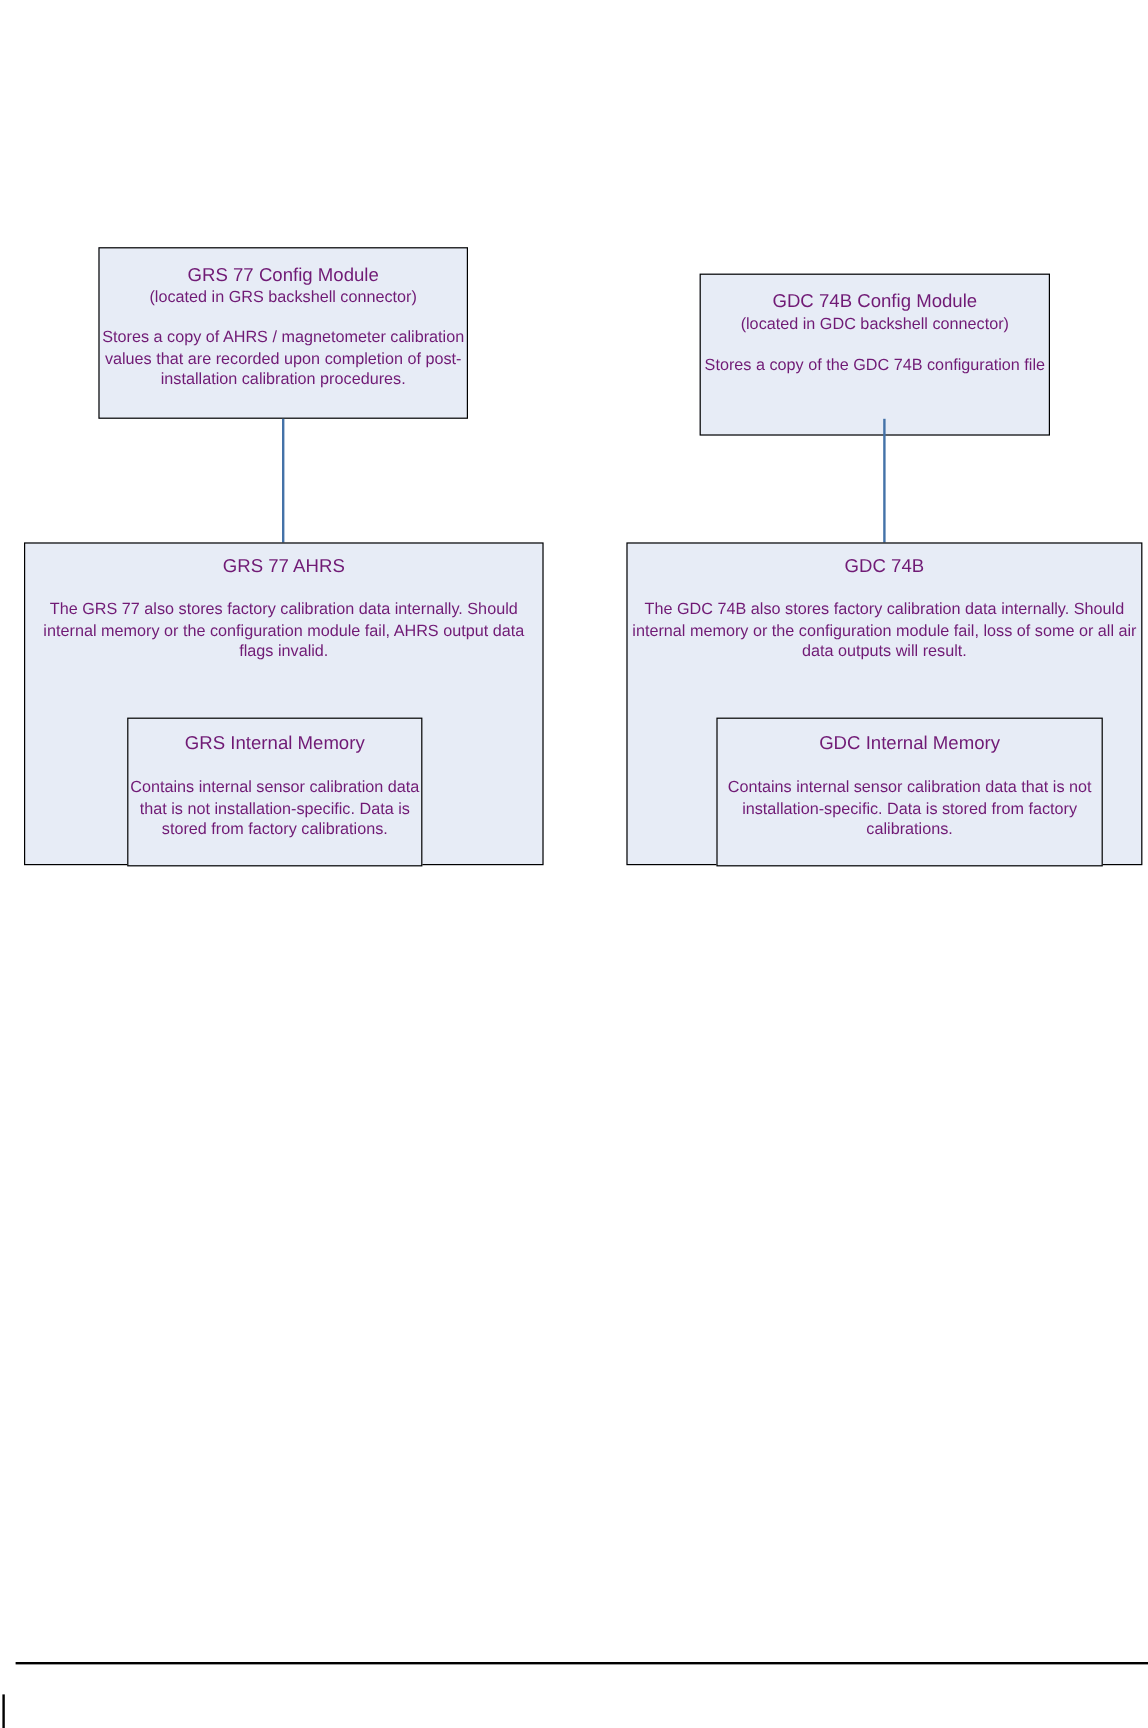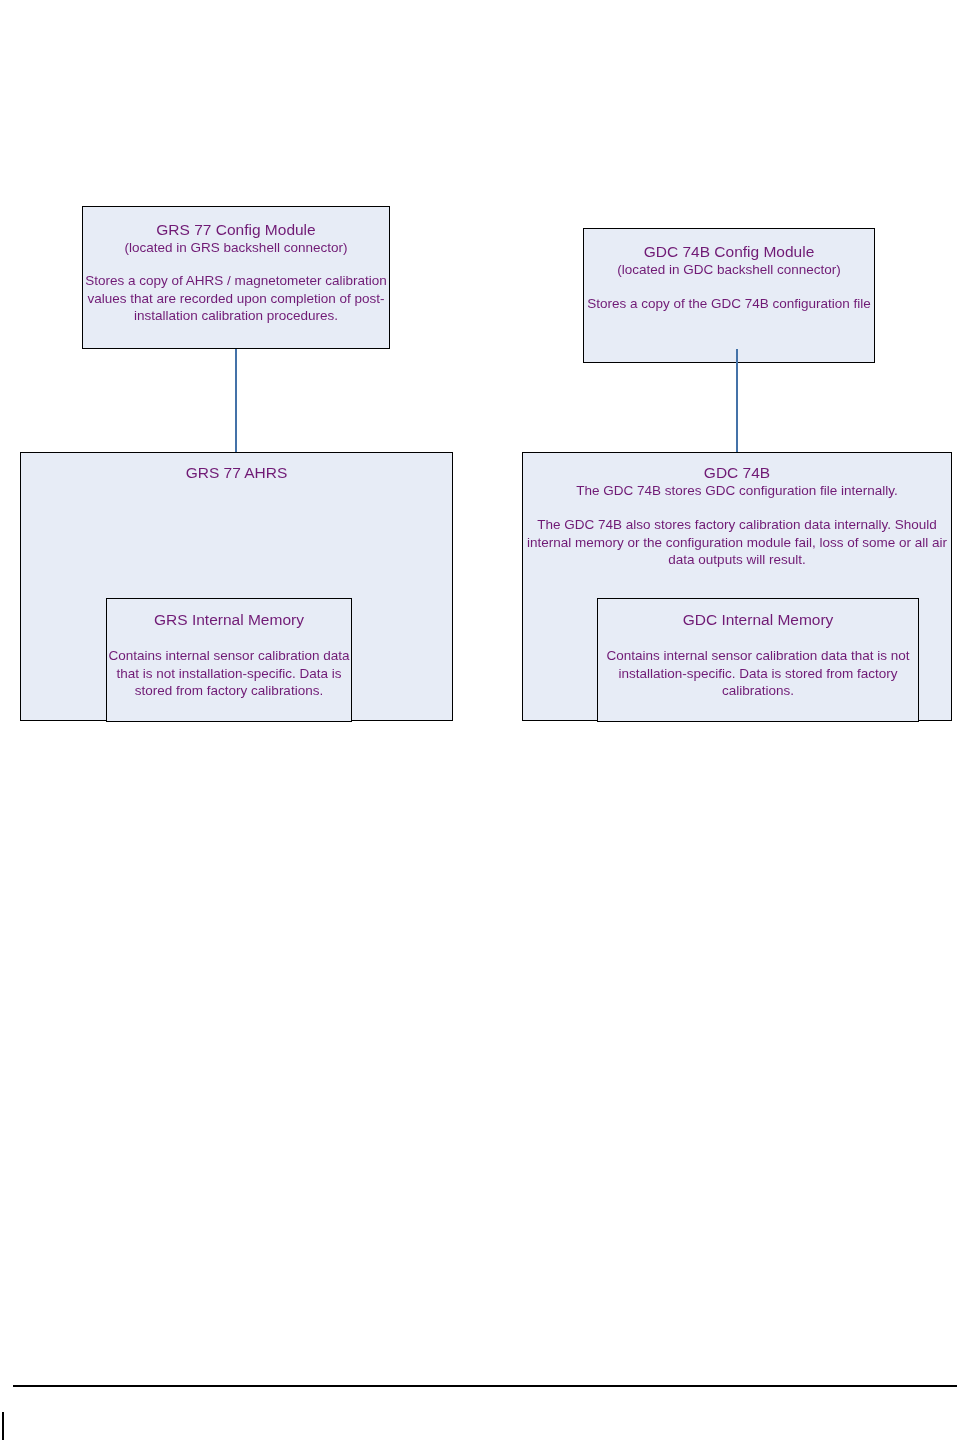--- a/index.html
+++ b/index.html
@@ -136,38 +136,38 @@
   <div class="box" id="box-grs-config">
     <div class="box-title">GRS 77 Config Module</div>
     <div class="box-sub">(located in GRS backshell connector)</div>
     <div class="box-body">Stores a copy of AHRS / magnetometer calibration values that are recorded upon completion of post-installation calibration procedures.</div>
   </div>
 
   <div class="connector" id="connector-grs"></div>
 
   <div class="box" id="box-grs-ahrs">
     <div class="box-title">GRS 77 AHRS</div>
+    <div class="box-body">The GRS 77 also stores factory calibration data internally. Should internal memory or the configuration module fail, AHRS output data flags invalid.</div>
 
     <div class="box" id="box-grs-mem">
       <div class="box-title">GRS Internal Memory</div>
       <div class="box-body">Contains internal sensor calibration data that is not installation-specific.  Data is stored from factory calibrations.</div>
     </div>
   </div>
 
   <div class="box" id="box-gdc-config">
     <div class="box-title">GDC 74B Config Module</div>
     <div class="box-sub">(located in GDC backshell connector)</div>
     <div class="box-body">Stores a copy of the GDC 74B configuration file</div>
   </div>
 
   <div class="connector" id="connector-gdc"></div>
 
   <div class="box" id="box-gdc-74b">
     <div class="box-title">GDC 74B</div>
-    <div class="box-sub">The GDC 74B stores GDC configuration file internally.</div>
     <div class="box-body">The GDC 74B also stores factory calibration data internally. Should internal memory or the configuration module fail, loss of some or all air data outputs will result.</div>
 
     <div class="box" id="box-gdc-mem">
       <div class="box-title">GDC Internal Memory</div>
       <div class="box-body">Contains internal sensor calibration data that is not installation-specific.  Data is stored from factory calibrations.</div>
     </div>
   </div>
 
   <div id="footer-rule"></div>
   <div id="page-edge-mark"></div>

